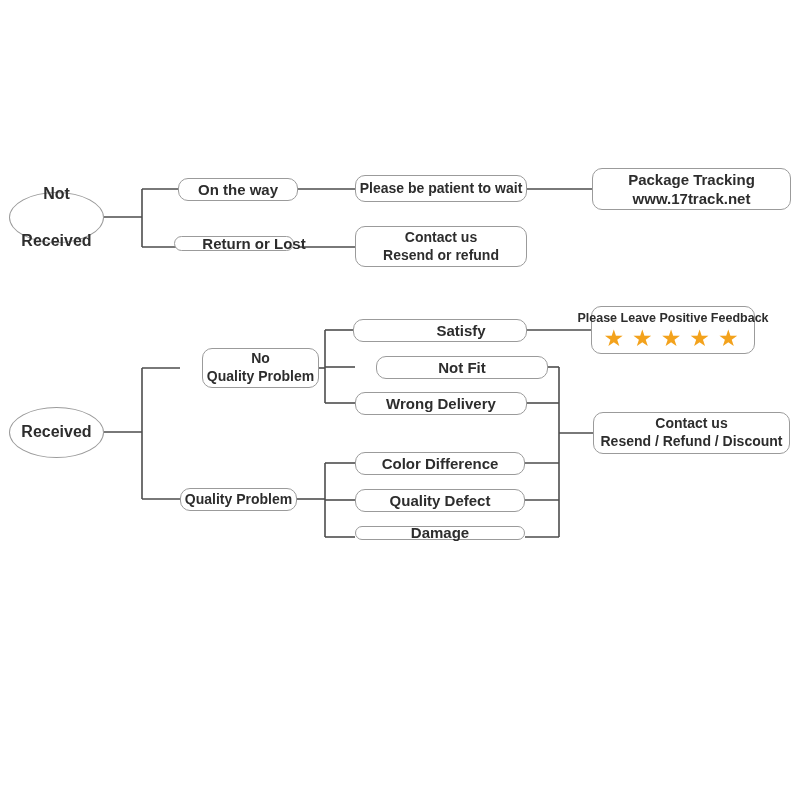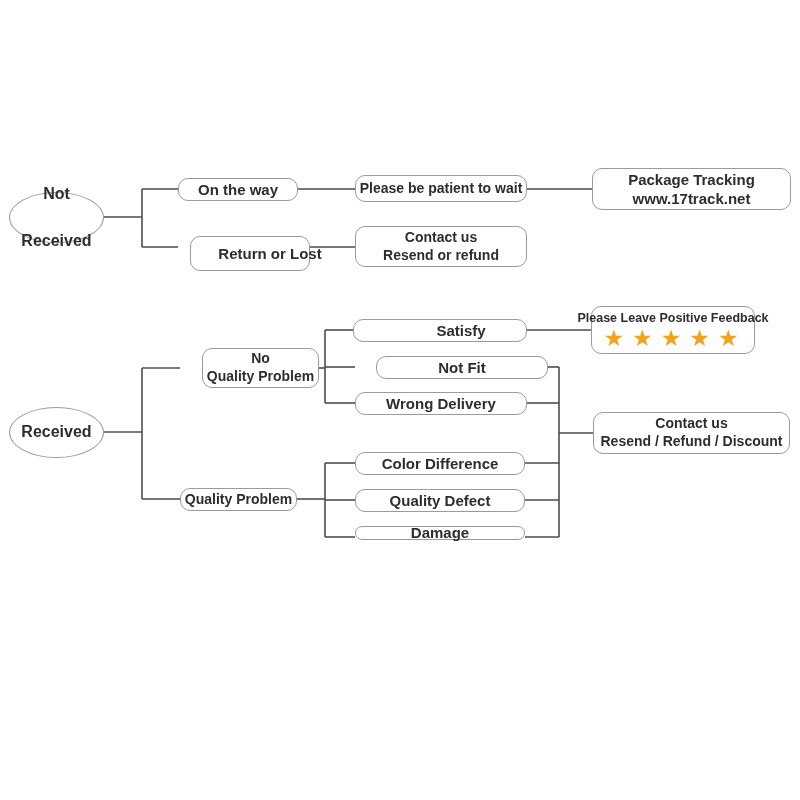--- a/index.html
+++ b/index.html
@@ -92,21 +92,21 @@
 
   <div class="node fs15" style="left:178px;top:178px;width:120px;height:23px;">
     <span>On the way</span>
   </div>
 
   <div class="node fs15" style="left:592px;top:168px;width:199px;height:42px;align-items:center;">
     <span>Package Tracking</span>
     <span>www.17track.net</span>
   </div>
 
-  <div class="node fs15" style="left:190px;top:236px;width:120px;height:35px;padding-left:40px;">
+  <div class="node fs15" style="left:174px;top:236px;width:120px;height:15px;padding-left:40px;">
     <span>Return or Lost</span>
   </div>
 
   <div class="node fs14" style="left:355px;top:226px;width:172px;height:41px;">
     <span>Contact us</span>
     <span>Resend or refund</span>
   </div>
 
   <div class="node ellipse fs16" style="left:9px;top:407px;width:95px;height:51px;">
     <span>Received</span>

